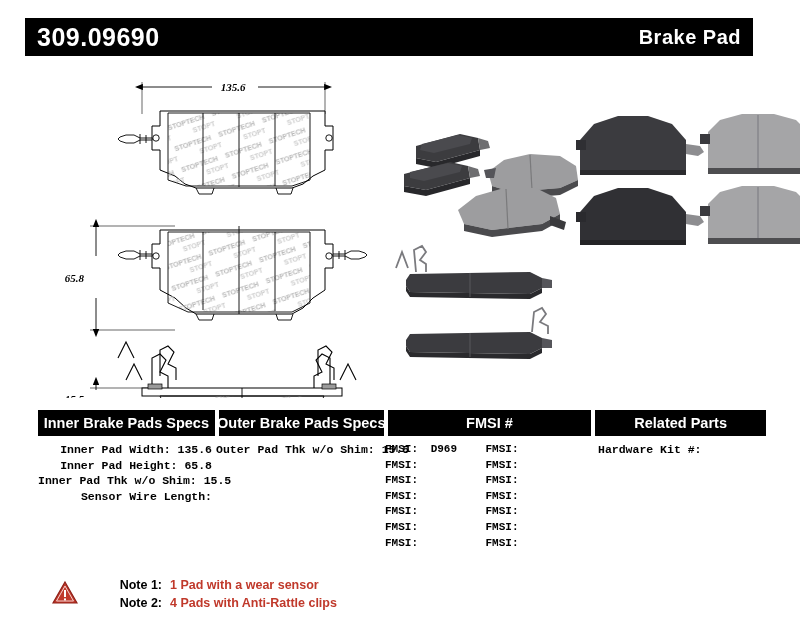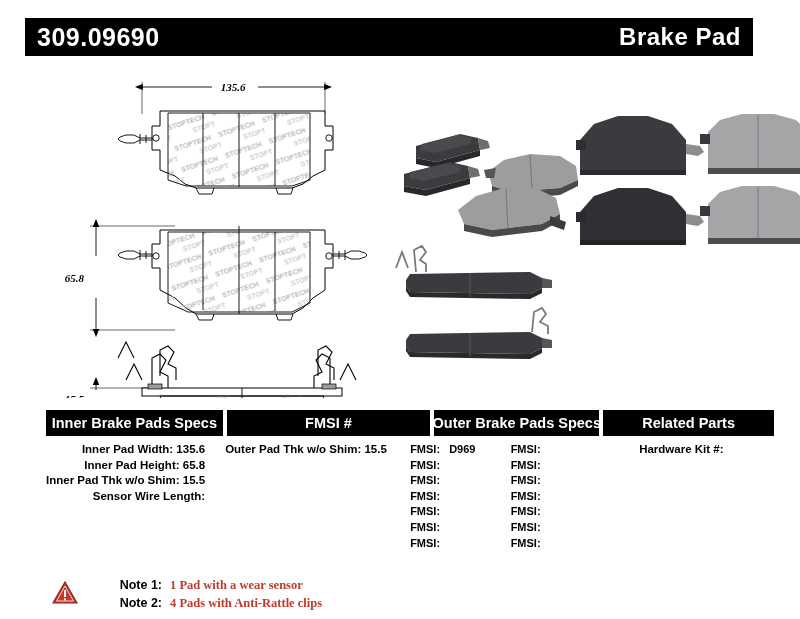--- a/index.html
+++ b/index.html
@@ -5,58 +5,58 @@
   html,body{margin:0;padding:0;background:#fff;}
   body{width:800px;height:619px;position:relative;overflow:hidden;
        font-family:"Liberation Sans",sans-serif;color:#000;}
 
   
   #header{position:absolute;left:25px;top:18px;width:728px;height:38px;
           background:#000;display:flex;align-items:center;
           justify-content:space-between;padding:0 12px;box-sizing:border-box;}
   #header .h-txt{color:#fff;font-size:25px;font-weight:bold;letter-spacing:.5px;
                  line-height:1;white-space:nowrap;}
-  #header .h-right{font-size:24px;}
+  #header .h-right{font-size:20px;}
 
   
   #drawing{position:absolute;left:0;top:58px;width:800px;height:340px;}
   #drawing svg{display:block;}
 
   
-  #table{position:absolute;left:46px;top:410px;width:728px;}
+  #table{position:absolute;left:38px;top:410px;width:728px;}
   .hdr-row{display:flex;height:26px;gap:4px;}
   .hdr-cell{background:#000;color:#fff;font-size:14.5px;font-weight:bold;
             display:flex;align-items:center;justify-content:center;
             box-sizing:border-box;white-space:nowrap;}
   .hc-inner{width:178px;}
   .hc-outer{width:165px;}
   .hc-fmsi{width:205px;}
   .hc-rel{width:172px;}
 
-  .body-row{display:flex;gap:16px;margin-top:6px;}
+  .body-row{display:flex;gap:0;margin-top:6px;font-family:Liberation Mono, monospace;}
   .col{box-sizing:border-box;}
   .col-inner{width:178px;text-align:right;padding-right:4px;}
   .col-outer{width:165px;text-align:right;padding-right:4px;}
   .col-fmsi{width:205px;display:flex;padding-left:4px;}
   .col-rel{width:172px;padding-left:12px;}
 
   .spec-line{font-size:11.5px;font-weight:bold;line-height:15.6px;white-space:nowrap;}
   .fmsi-sub{width:102px;}
   .fmsi-line{font-size:11px;font-weight:bold;line-height:15.6px;white-space:nowrap;}
   .fmsi-val{margin-left:6px;}
   .rel-line{font-size:11.5px;font-weight:bold;line-height:15.6px;white-space:nowrap;}
 
   
   #notes{position:absolute;left:52px;top:576px;display:flex;align-items:flex-start;}
   #notes .warn{width:26px;height:26px;margin-top:4px;margin-right:28px;}
   .note-rows{}
   .note-row{display:flex;line-height:18px;white-space:nowrap;}
   .note-lbl{font-size:12.5px;font-weight:bold;width:56px;text-align:right;
             margin-right:8px;color:#000;}
-  .note-txt{font-size:12.5px;font-weight:bold;color:#c0392b;font-family:Liberation Serif, serif;}
+  .note-txt{font-size:12.5px;font-weight:bold;color:#c0392b;}
 </style>
 </head>
 <body>
 
 <div id="header" data-name="header-bar">
   <span class="h-txt" data-name="part-number">309.09690</span>
   <span class="h-txt h-right" data-name="product-type">Brake Pad</span>
 </div>
 
 <div id="drawing" data-name="technical-drawing-area">
@@ -260,22 +260,22 @@
   
   [data-name="product-photo-angled"]{transform:translate(400px,30px);}
   [data-name="product-photo-flat"]{transform:translate(390px,30px);}
   [data-name="product-photo-edge-pair"]{transform:translate(380px,-8px);}
 </style>
 
 <div id="table" data-name="spec-table">
 
   <div class="hdr-row" data-name="spec-table-header-row">
     <div class="hdr-cell hc-inner" data-name="column-header-inner-specs">Inner Brake Pads Specs</div>
+    <div class="hdr-cell hc-outer" data-name="column-header-outer-specs">Outer Brake Pads Specs</div>
     <div class="hdr-cell hc-fmsi" data-name="column-header-fmsi">FMSI #</div>
-    <div class="hdr-cell hc-outer" data-name="column-header-outer-specs">Outer Brake Pads Specs</div>
     <div class="hdr-cell hc-rel" data-name="column-header-related-parts">Related Parts</div>
   </div>
 
   <div class="body-row" data-name="spec-table-body-row">
 
     <div class="col col-inner" data-name="inner-specs-column">
       <div class="spec-line" data-name="spec-row">
         <span data-name="spec-label">Inner Pad Width:</span>
         <span data-name="spec-value">135.6</span>
       </div>

